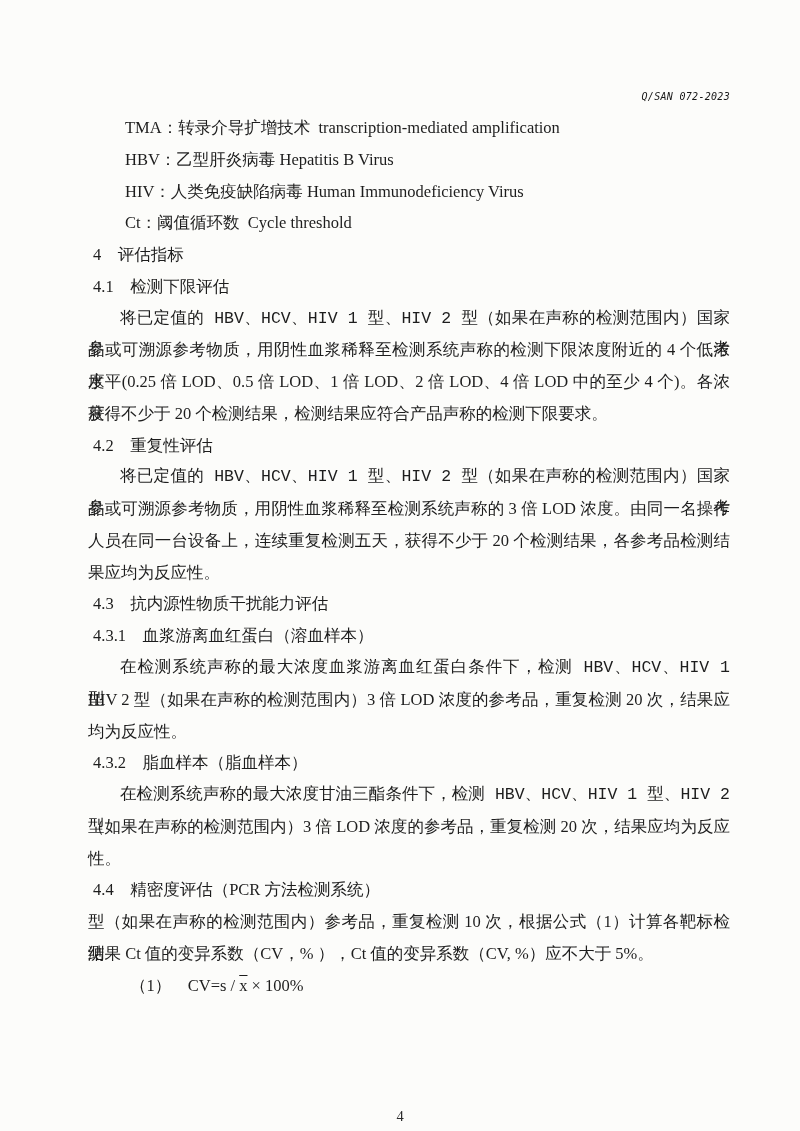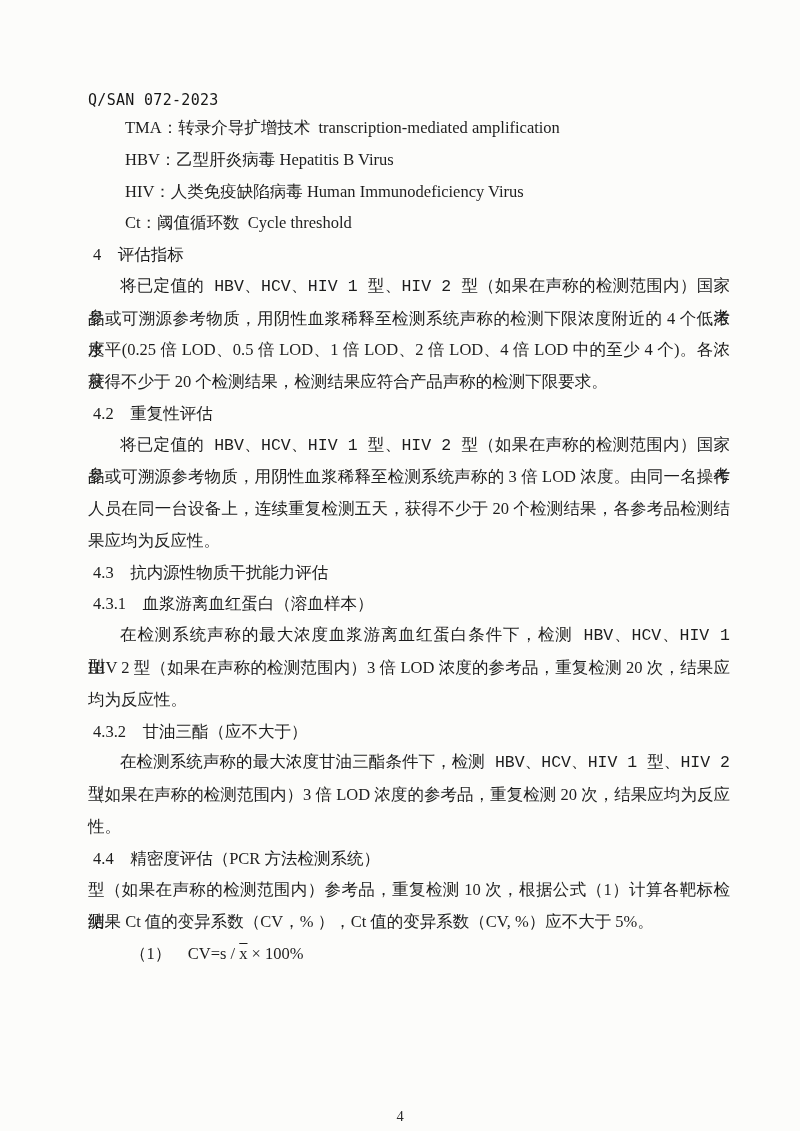--- a/index.html
+++ b/index.html
@@ -15,25 +15,26 @@
     font-family: "Liberation Serif", "DejaVu Serif", serif;
     color: #1d1d1d;
     font-size: 16.5px;
     overflow: hidden;
   }
   .header {
     position: absolute;
     top: 91px;
     left: 88px;
     width: 642px;
-    text-align: left;
+    text-align: right;
     font-family: "DejaVu Sans Mono", "Liberation Mono", monospace;
-    font-size: 15px;
+    font-size: 10px;
     letter-spacing: 0.3px;
     color: #161616;
+    font-style: italic;
   }
   .doc-body {
     position: absolute;
     top: 112px;
     left: 88px;
     width: 642px;
   }
   .line {
     height: 31.77px;
     line-height: 31.77px;
@@ -81,39 +82,40 @@
 
   <div class="doc-body">
 
     <div class="line abbrev">TMA：转录介导扩增技术  transcription-mediated amplification</div>
     <div class="line abbrev">HBV：乙型肝炎病毒 Hepatitis B Virus</div>
     <div class="line abbrev">HIV：人类免疫缺陷病毒 Human Immunodeficiency Virus</div>
     <div class="line abbrev">Ct：阈值循环数  Cycle threshold</div>
 
     <div class="line heading">4　评估指标</div>
 
+    <div class="line heading">4.1　检测下限评估</div>
     <div class="line just first">将已定值的 HBV、HCV、HIV 1 型、HIV 2 型（如果在声称的检测范围内）国家参考</div>
     <div class="line just">品或可溯源参考物质，用阴性血浆稀释至检测系统声称的检测下限浓度附近的 4 个低浓度</div>
     <div class="line just">水平(0.25 倍 LOD、0.5 倍 LOD、1 倍 LOD、2 倍 LOD、4 倍 LOD 中的至少 4  个)。各浓度</div>
     <div class="line">获得不少于 20 个检测结果，检测结果应符合产品声称的检测下限要求。</div>
 
     <div class="line heading">4.2　重复性评估</div>
     <div class="line just first">将已定值的 HBV、HCV、HIV 1 型、HIV 2 型（如果在声称的检测范围内）国家参考</div>
     <div class="line just">品或可溯源参考物质，用阴性血浆稀释至检测系统声称的 3 倍 LOD 浓度。由同一名操作</div>
     <div class="line just">人员在同一台设备上，连续重复检测五天，获得不少于 20 个检测结果，各参考品检测结</div>
     <div class="line">果应均为反应性。</div>
 
     <div class="line heading">4.3　抗内源性物质干扰能力评估</div>
 
     <div class="line heading">4.3.1　血浆游离血红蛋白（溶血样本）</div>
     <div class="line just first">在检测系统声称的最大浓度血浆游离血红蛋白条件下，检测 HBV、HCV、HIV 1 型、</div>
     <div class="line just">HIV 2 型（如果在声称的检测范围内）3 倍 LOD 浓度的参考品，重复检测 20 次，结果应</div>
     <div class="line">均为反应性。</div>
 
-    <div class="line heading">4.3.2　甘油三酯（应不大于）</div>
+    <div class="line heading">4.3.2　脂血样本（脂血样本）</div>
     <div class="line just first">在检测系统声称的最大浓度甘油三酯条件下，检测 HBV、HCV、HIV 1 型、HIV 2 型</div>
     <div class="line just">（如果在声称的检测范围内）3 倍 LOD 浓度的参考品，重复检测 20 次，结果应均为反应</div>
     <div class="line">性。</div>
 
     <div class="line heading">4.4　精密度评估（PCR 方法检测系统）</div>
     <div class="line just">型（如果在声称的检测范围内）参考品，重复检测 10 次，根据公式（1）计算各靶标检测</div>
     <div class="line">结果 Ct 值的变异系数（CV，% ），Ct 值的变异系数（CV, %）应不大于 5%。</div>
 
     <div class="line formula"><span>（1）　</span><span>CV=s / </span><span class="xbar">x</span><span> × 100%</span></div>
 

